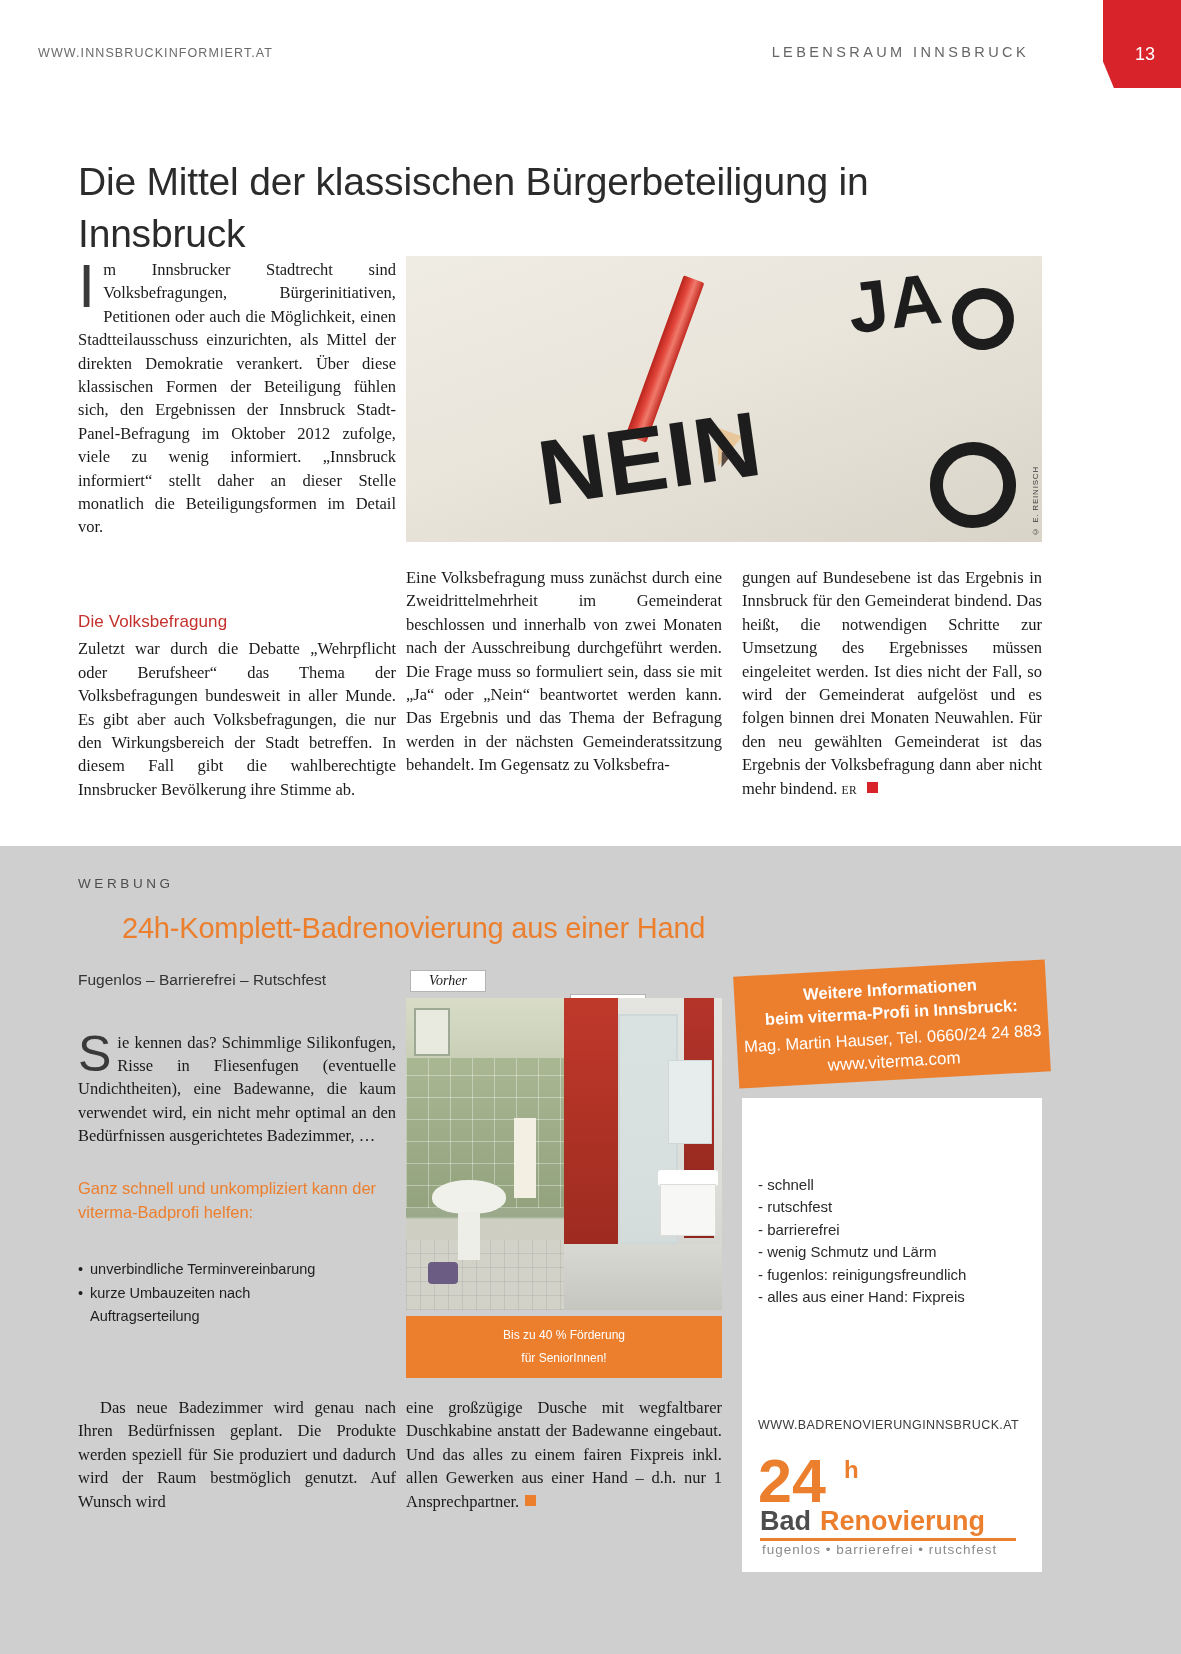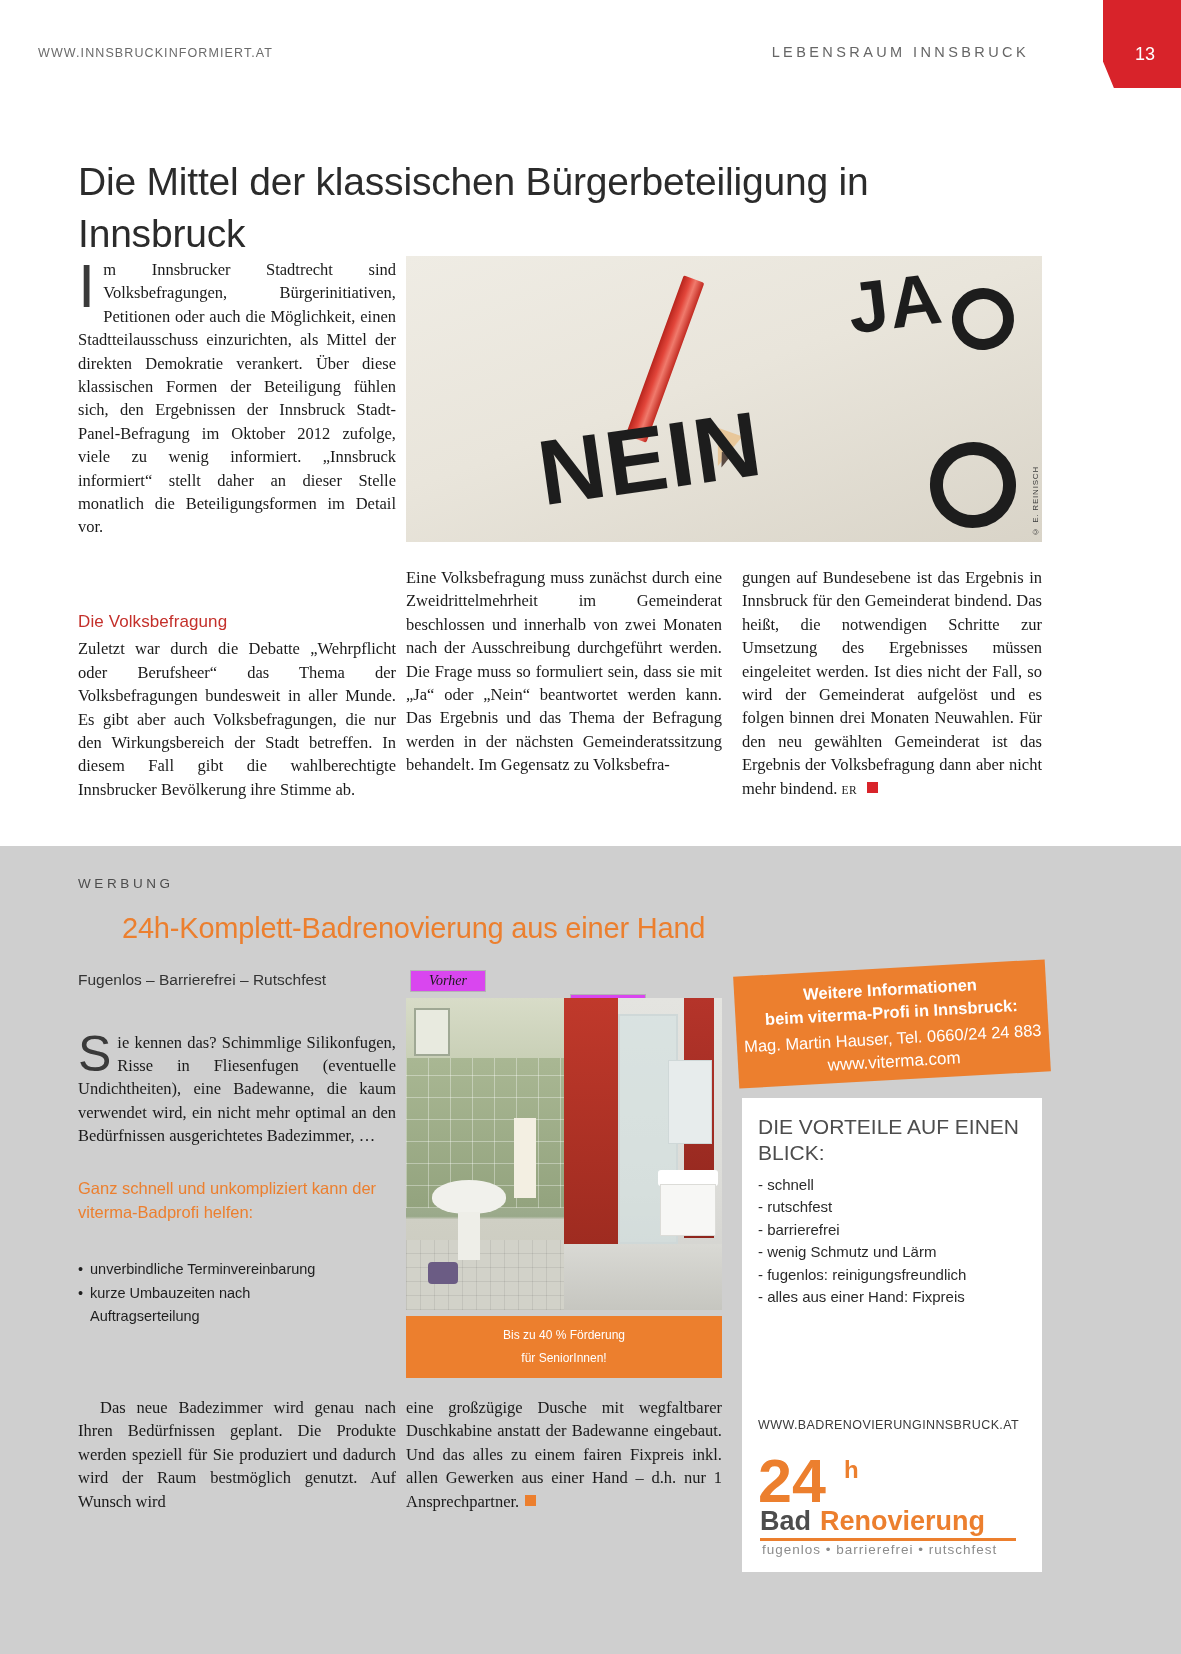--- a/index.html
+++ b/index.html
@@ -285,21 +285,21 @@
   .ba-wrap {
     position: absolute;
     left: 406px; top: 124px;
     width: 316px; height: 384px;
   }
   .ba-labels { position: relative; height: 22px; }
   .ba-label {
     position: absolute;
     top: 0;
     width: 76px; height: 22px;
-    background: #d946ef;
+    background: #ffffff;
     border: 1px solid #b4b4b4;
     font-family: "Liberation Serif", serif;
     font-style: italic;
     font-size: 14px;
     color: #1a1a1a;
     text-align: center;
     line-height: 20px;
   }
   .ba-label.before { left: 4px; }
   .ba-label.after { left: 164px; margin-top: 24px; }
@@ -552,21 +552,20 @@
         <div class="pa-vanity"></div>
       </div>
     </div>
     <div class="foerderung-banner">
       <div>Bis zu 40 % Förderung</div>
       <div>für SeniorInnen!</div>
     </div>
   </div>
 
   <div class="info-card">
-    <div class="vorteile-title">DIE VORTEILE AUF EINEN BLICK:</div>
     <ul class="vorteile-list">
       <li>- schnell</li>
       <li>- rutschfest</li>
       <li>- barrierefrei</li>
       <li>- wenig Schmutz und Lärm</li>
       <li>- fugenlos: reinigungsfreundlich</li>
       <li>- alles aus einer Hand: Fixpreis</li>
     </ul>
     <div class="info-url">WWW.BADRENOVIERUNGINNSBRUCK.AT</div>
     <div class="logo-24h">

